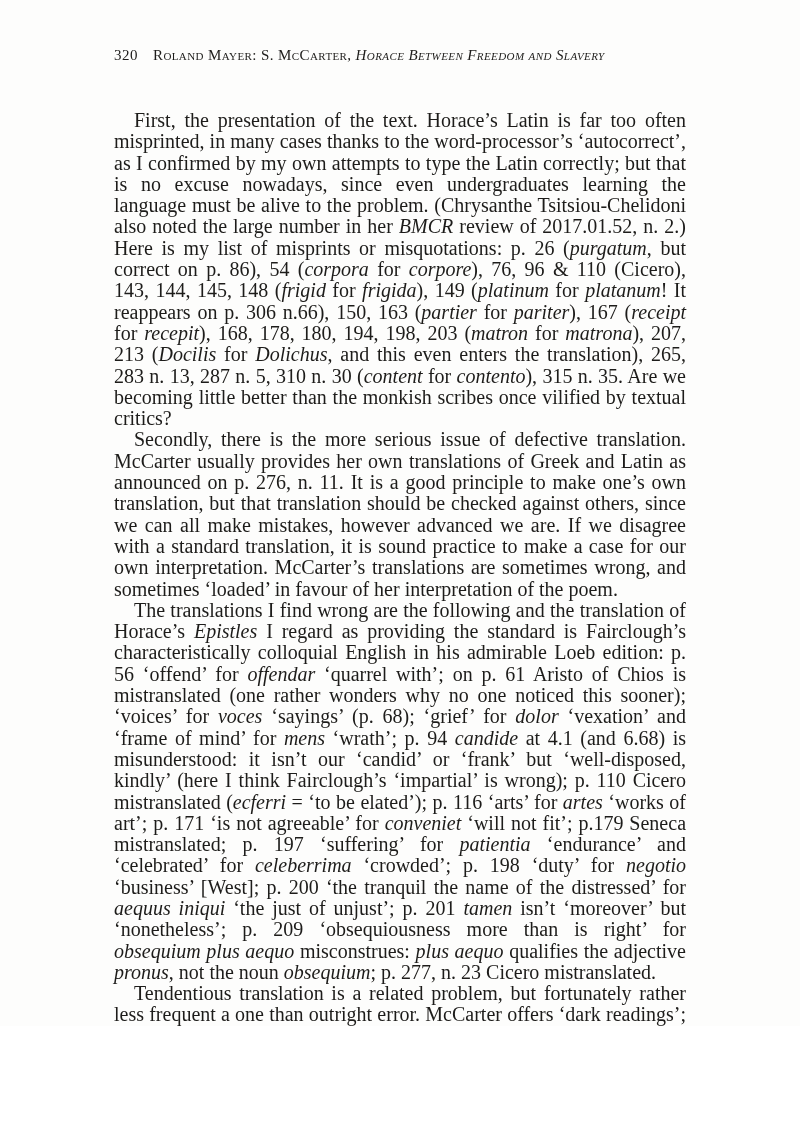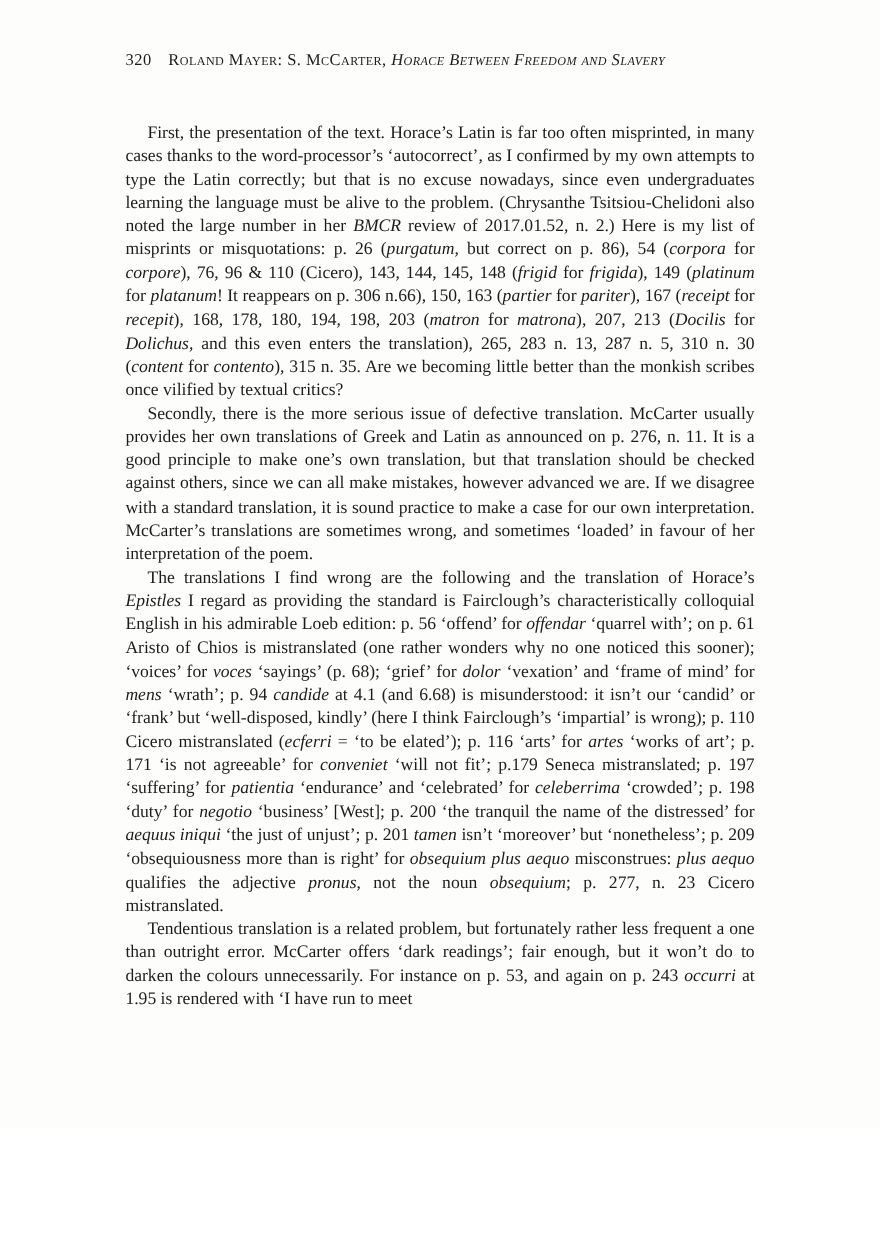--- a/index.html
+++ b/index.html
@@ -34,21 +34,21 @@
   .running-title-book {
     font-style: italic;
     font-variant: small-caps;
     letter-spacing: 0.4px;
   }
   .body-text {
     position: absolute;
     top: 110px;
     left: 114px;
     width: 572px;
-    font-size: 16px;
+    font-size: 20px;
     line-height: 21.3px;
     text-align: justify;
   }
   .para { text-indent: 20px; }
   .para i { font-style: italic; }
   .page-footer {
     position: absolute;
     top: 1062px;
     left: 114px;
     font-size: 15px;

